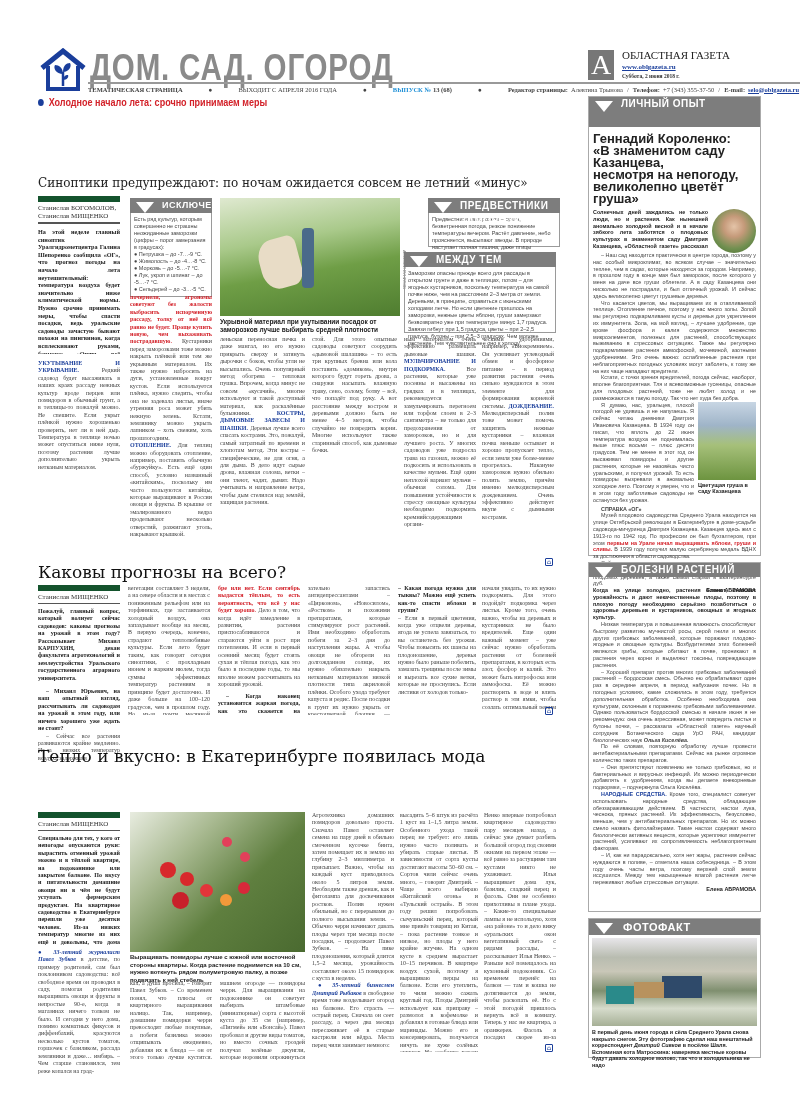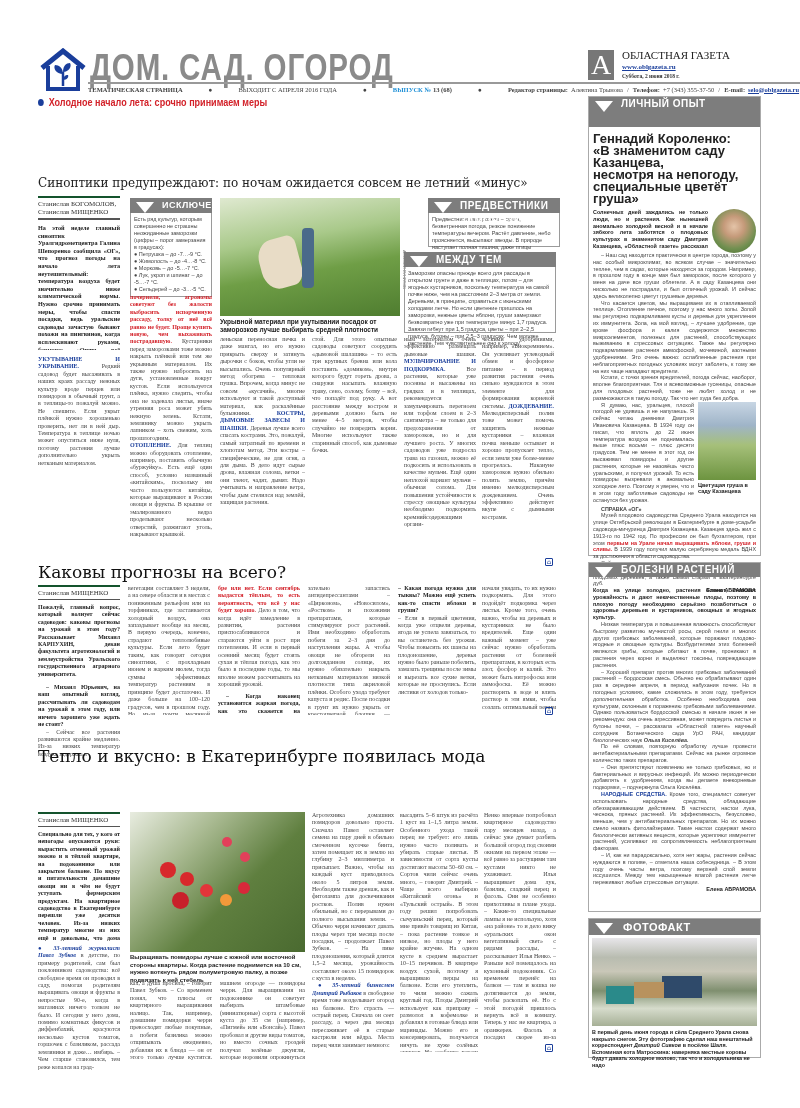--- a/index.html
+++ b/index.html
@@ -12,21 +12,21 @@
 .subbar .blue{color:#1e8fd6;margin-right:2px}
 .subbar .bold{font-weight:bold}
 .paper-box{left:588px;top:50px;width:26px;height:30px;background:#777;color:#fff;font-family:"Liberation Serif",serif;font-size:28px;text-align:center;line-height:30px}
 .paper-name{left:622px;top:49px;font-family:"Liberation Serif",serif;font-size:11px;color:#222}
 .paper-url{left:622px;top:63px;font-family:"Liberation Serif",serif;font-size:7px;color:#1a3e9b;text-decoration:underline;font-weight:bold}
 .paper-date{left:622px;top:73px;font-family:"Liberation Serif",serif;font-size:5.5px;font-weight:bold;color:#333}
 .kicker{left:38px;top:96px;font-family:"Liberation Sans",sans-serif;font-size:11px;font-weight:bold;color:#d3222a;transform:scaleX(.82);transform-origin:left top;white-space:nowrap}
 .kicker:before{content:"";display:inline-block;width:7px;height:7px;border-radius:50%;background:#1a3e9b;margin-right:6px}
 .h1{left:38px;top:104px;font-family:"DejaVu Serif",serif;font-size:27px;line-height:32px;color:#111;white-space:nowrap}
 .sub1{left:38px;top:176px;font-family:"DejaVu Serif",serif;font-size:12px;color:#222;white-space:nowrap}
-.byline{font-family:"Liberation Serif",serif;font-size:7px;color:#333;border-top:2px solid #14532d;border-bottom:2px solid #555;padding:2px 0;line-height:8px}
+.byline{font-family:"Liberation Serif",serif;font-size:7px;color:#333;border-top:6px solid #14532d;border-bottom:2px solid #555;padding:2px 0;line-height:8px}
 .col{font-family:"Liberation Serif",serif;font-size:6px;line-height:7.4px;color:#444;text-align:justify;overflow:hidden}
 .lead{font-weight:bold;color:#222}
 .red{color:#d3222a;font-weight:bold}
 .blue-h{color:#1a3e9b;font-weight:bold}
 .tag{background:#7d7d7d;color:#fff;font-family:"Liberation Sans",sans-serif;font-weight:bold;height:15px;line-height:15px;padding-left:32px;font-size:10px;position:relative;letter-spacing:.5px}
 .tag:before{content:"";position:absolute;left:6px;top:4px;border-left:9px solid transparent;border-right:9px solid transparent;border-top:11px solid #fff}
 .boxed{border:1px solid #9a9a9a;padding:3px;font-family:"Liberation Sans",sans-serif;font-size:5.5px;line-height:7px;color:#444}
 .img{background:linear-gradient(160deg,#cfe0b8 0%,#8fb46a 40%,#5d8a3e 70%,#9cc17a 100%)}
 .caption{font-family:"Liberation Sans",sans-serif;font-weight:bold;font-size:6.5px;line-height:8px;color:#222}
 .side-box{border:1px solid #aaa}
@@ -135,21 +135,21 @@
 </div>
 <div class="abs home-icon" style="left:545px;top:558px">⌂</div>
 
 <div class="abs side-box" style="left:588px;top:96px;width:173px;height:460px">
   <div class="tag" style="height:30px;line-height:14px;font-size:10px">ЛИЧНЫЙ ОПЫТ</div>
   <div style="padding:6px 4px 0 4px">
     <div class="side-title" style="font-size:13px;line-height:12px">
       <div>Геннадий Короленко:</div>
       <div>«В знаменитом саду Казанцева,</div>
       <div>несмотря на непогоду,</div>
-      <div>специальные цветёт груша»</div>
+      <div>великолепно цветёт груша»</div>
     </div>
     <div style="position:relative;margin-top:4px">
       <div style="position:absolute;right:0;top:0;width:44px;height:44px;border-radius:50%;background:radial-gradient(circle at 50% 40%,#e4c4a8 0%,#c59a7a 30%,#6f8f4f 65%,#4a6a30 100%)"></div>
       <div class="side-text" style="font-weight:bold;color:#222;padding-right:48px;height:42px;overflow:hidden">Солнечных дней заждались не только люди, но и растения. Как нынешней аномально холодной весной и в начале зябкого лета заботятся о плодовых культурах в знаменитом саду Дмитрия Казанцева, «Областной газете» рассказал директор Музея плодового садоводства Среднего Урала Геннадий Короленко.</div>
     </div>
     <div class="side-text" style="text-indent:8px;margin-top:1px">– Наш сад находится практически в центре города, поэтому у нас особый микроклимат, во всяком случае – значительно теплее, чем в садах, которые находятся за городом. Например, в прошлом году в конце мая был заморозок, после которого у меня на даче все груши облетели. А в саду Казанцева они нисколько не пострадали, и был отличный урожай. И сейчас здесь великолепно цветут грушевые деревья.</div>
     <div class="side-text" style="text-indent:8px">Что касается цветов, мы выращиваем их в отапливаемой теплице. Отопление печное, поэтому у нас много золы. Золой мы регулярно подкармливаем кусты и деревья для укрепления их иммунитета. Зола, на мой взгляд, – лучшее удобрение, где кроме фосфора и калия содержится множество микроэлементов, полезных для растений, способствующих выживанию в стрессовых ситуациях. Также мы регулярно подкармливаем растения аммофоской, мочевиной, азотными удобрениями. Это очень важно: ослабленные растения при неблагоприятных погодных условиях могут заболеть, к тому же на них чаще нападают вредители.</div>
     <div class="side-text" style="text-indent:8px">Кстати, с точки зрения вредителей, погода сейчас, наоборот, вполне благоприятная. Тля и всевозможные гусеницы, опасные для плодовых растений, тоже не любят холод и не размножаются в такую погоду. Так что нет худа без добра.</div>
     <div style="display:flex;gap:4px">
       <div class="side-text" style="text-indent:8px;flex:1;height:104px;overflow:hidden">Я думаю, нас, уральцев, плохой погодой не удивишь и не напугаешь. Я сейчас читаю дневники Дмитрия Ивановича Казанцева. В 1934 году он писал, что вплоть до 22 июня температура воздуха не поднималась выше плюс восьми – плюс десяти градусов. Тем не менее в этот год он высаживал помидоры и другие растения, которые не назовёшь чисто уральскими, и получил урожай. То есть помидоры вызревали в аномально холодное лето. Поэтому я уверен, что и в этом году заботливые садоводы не останутся без урожая.</div>

